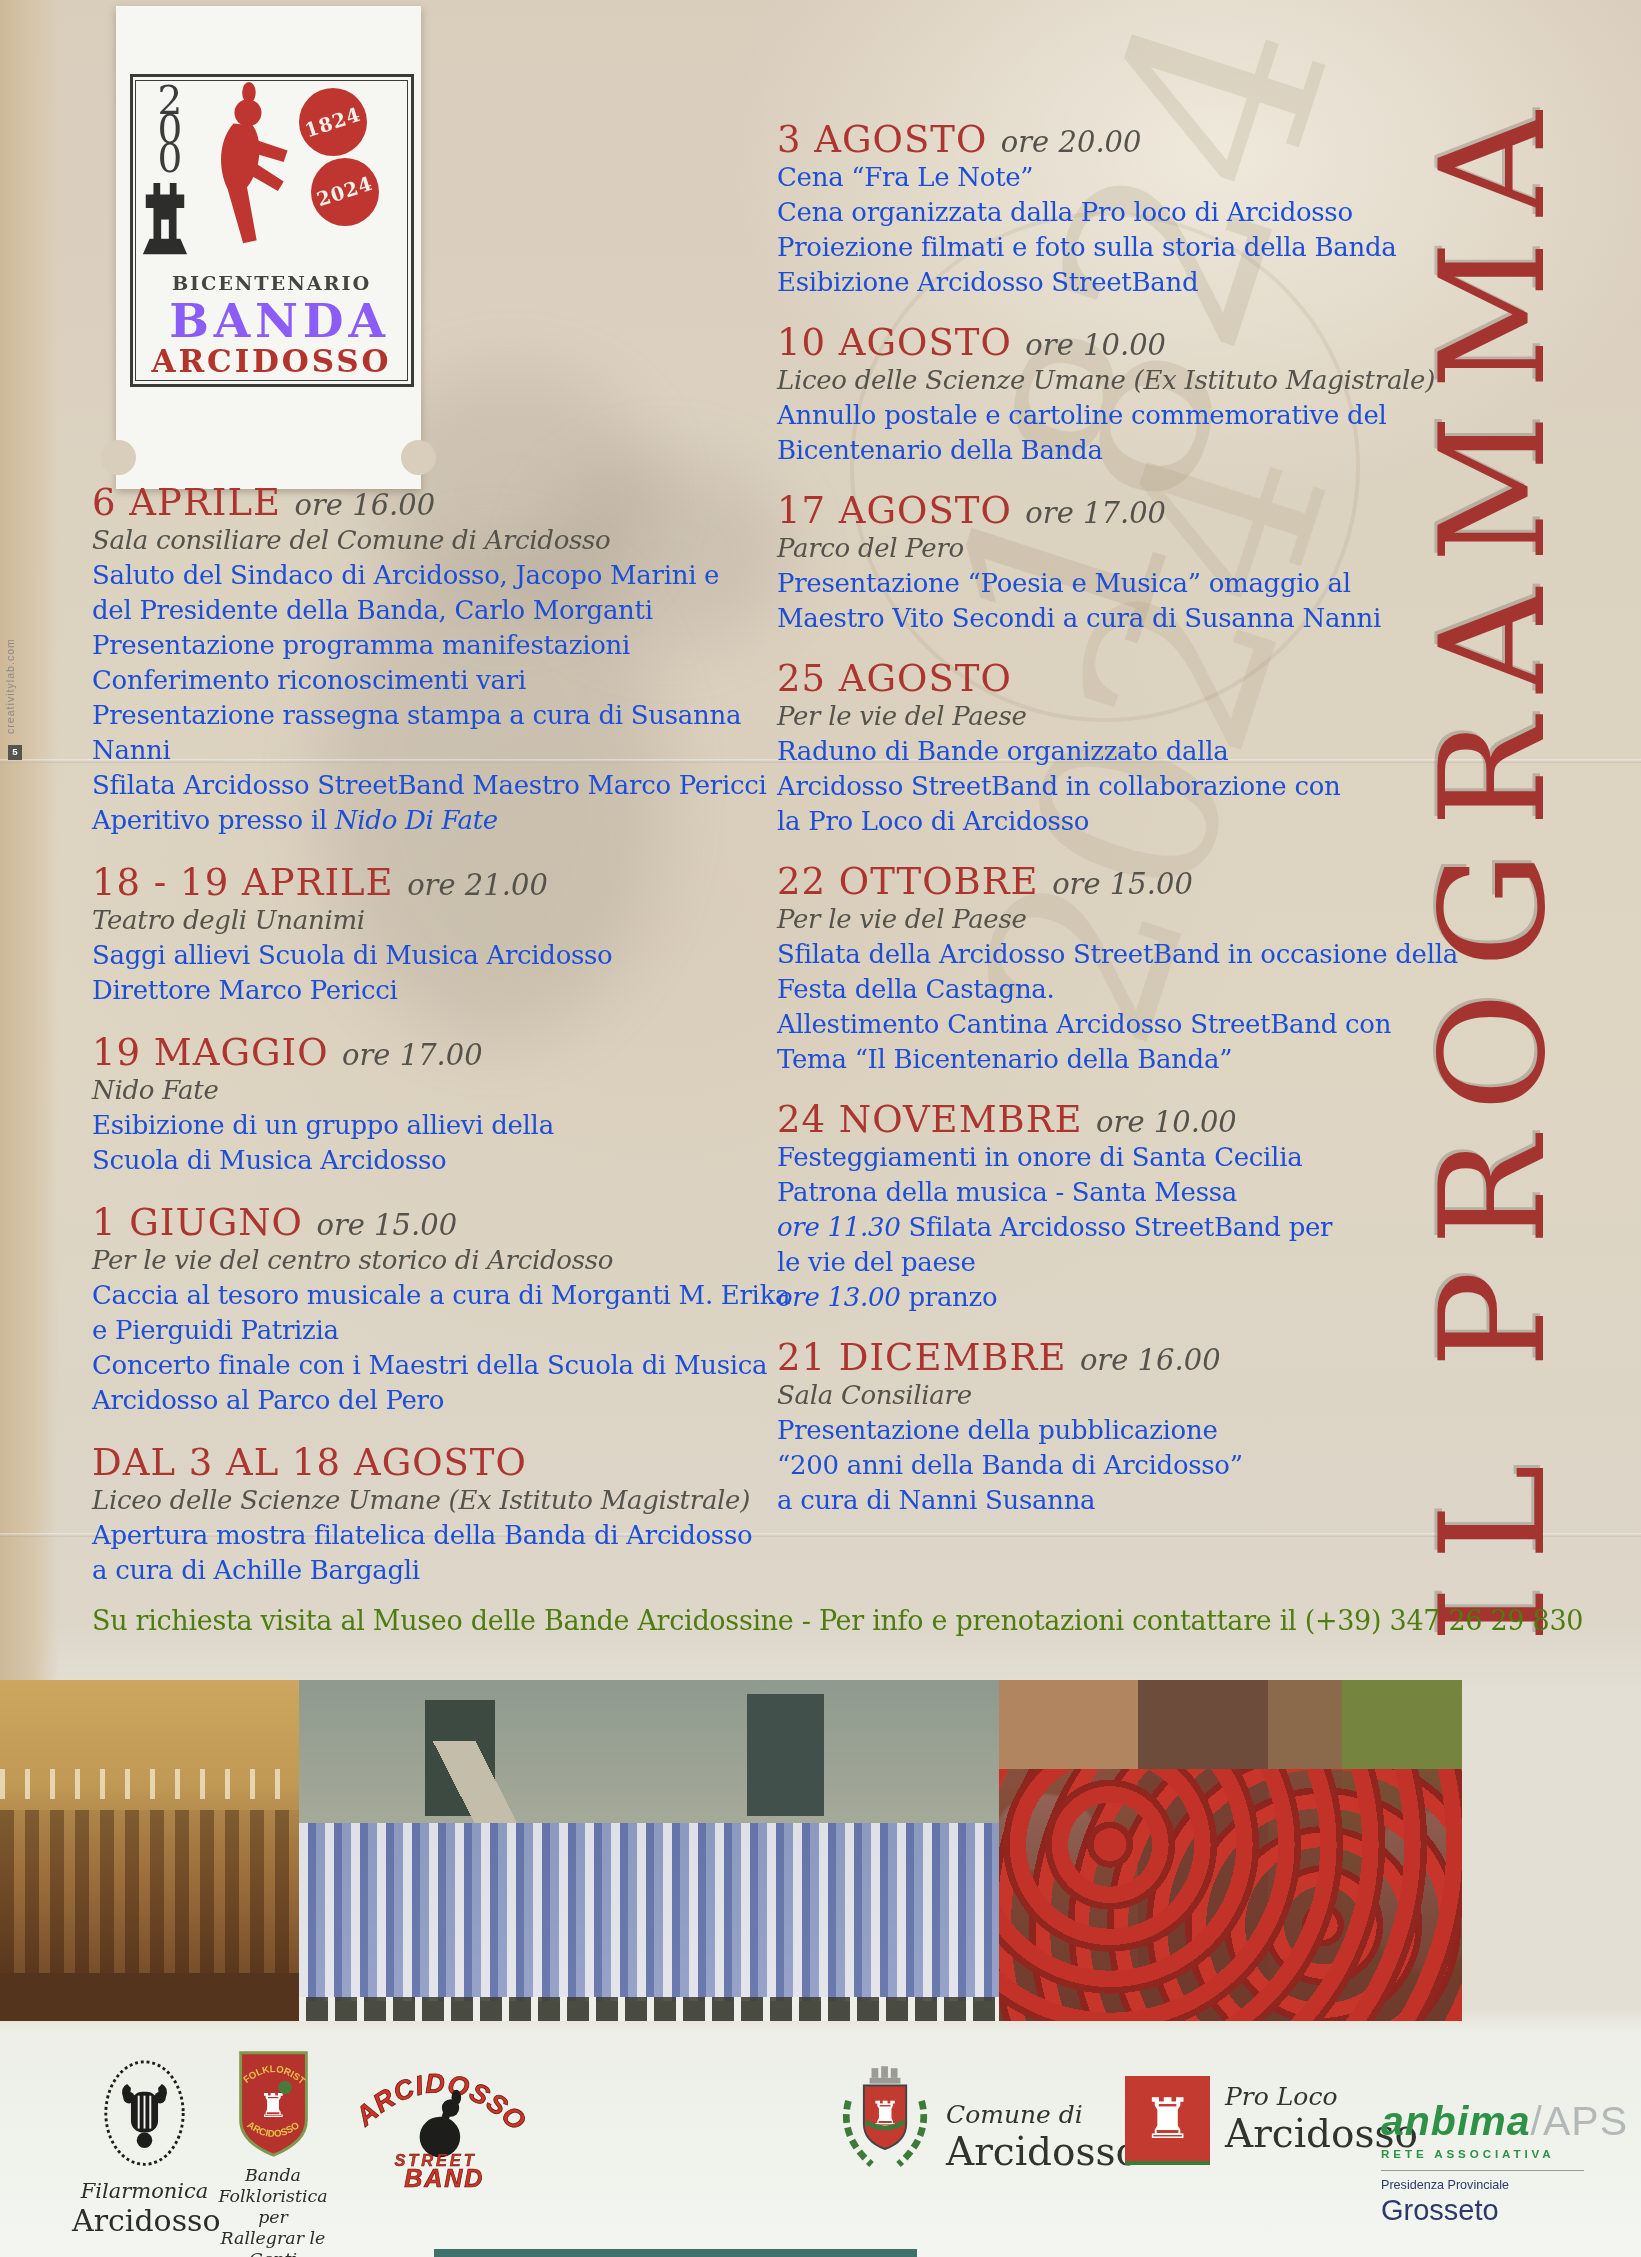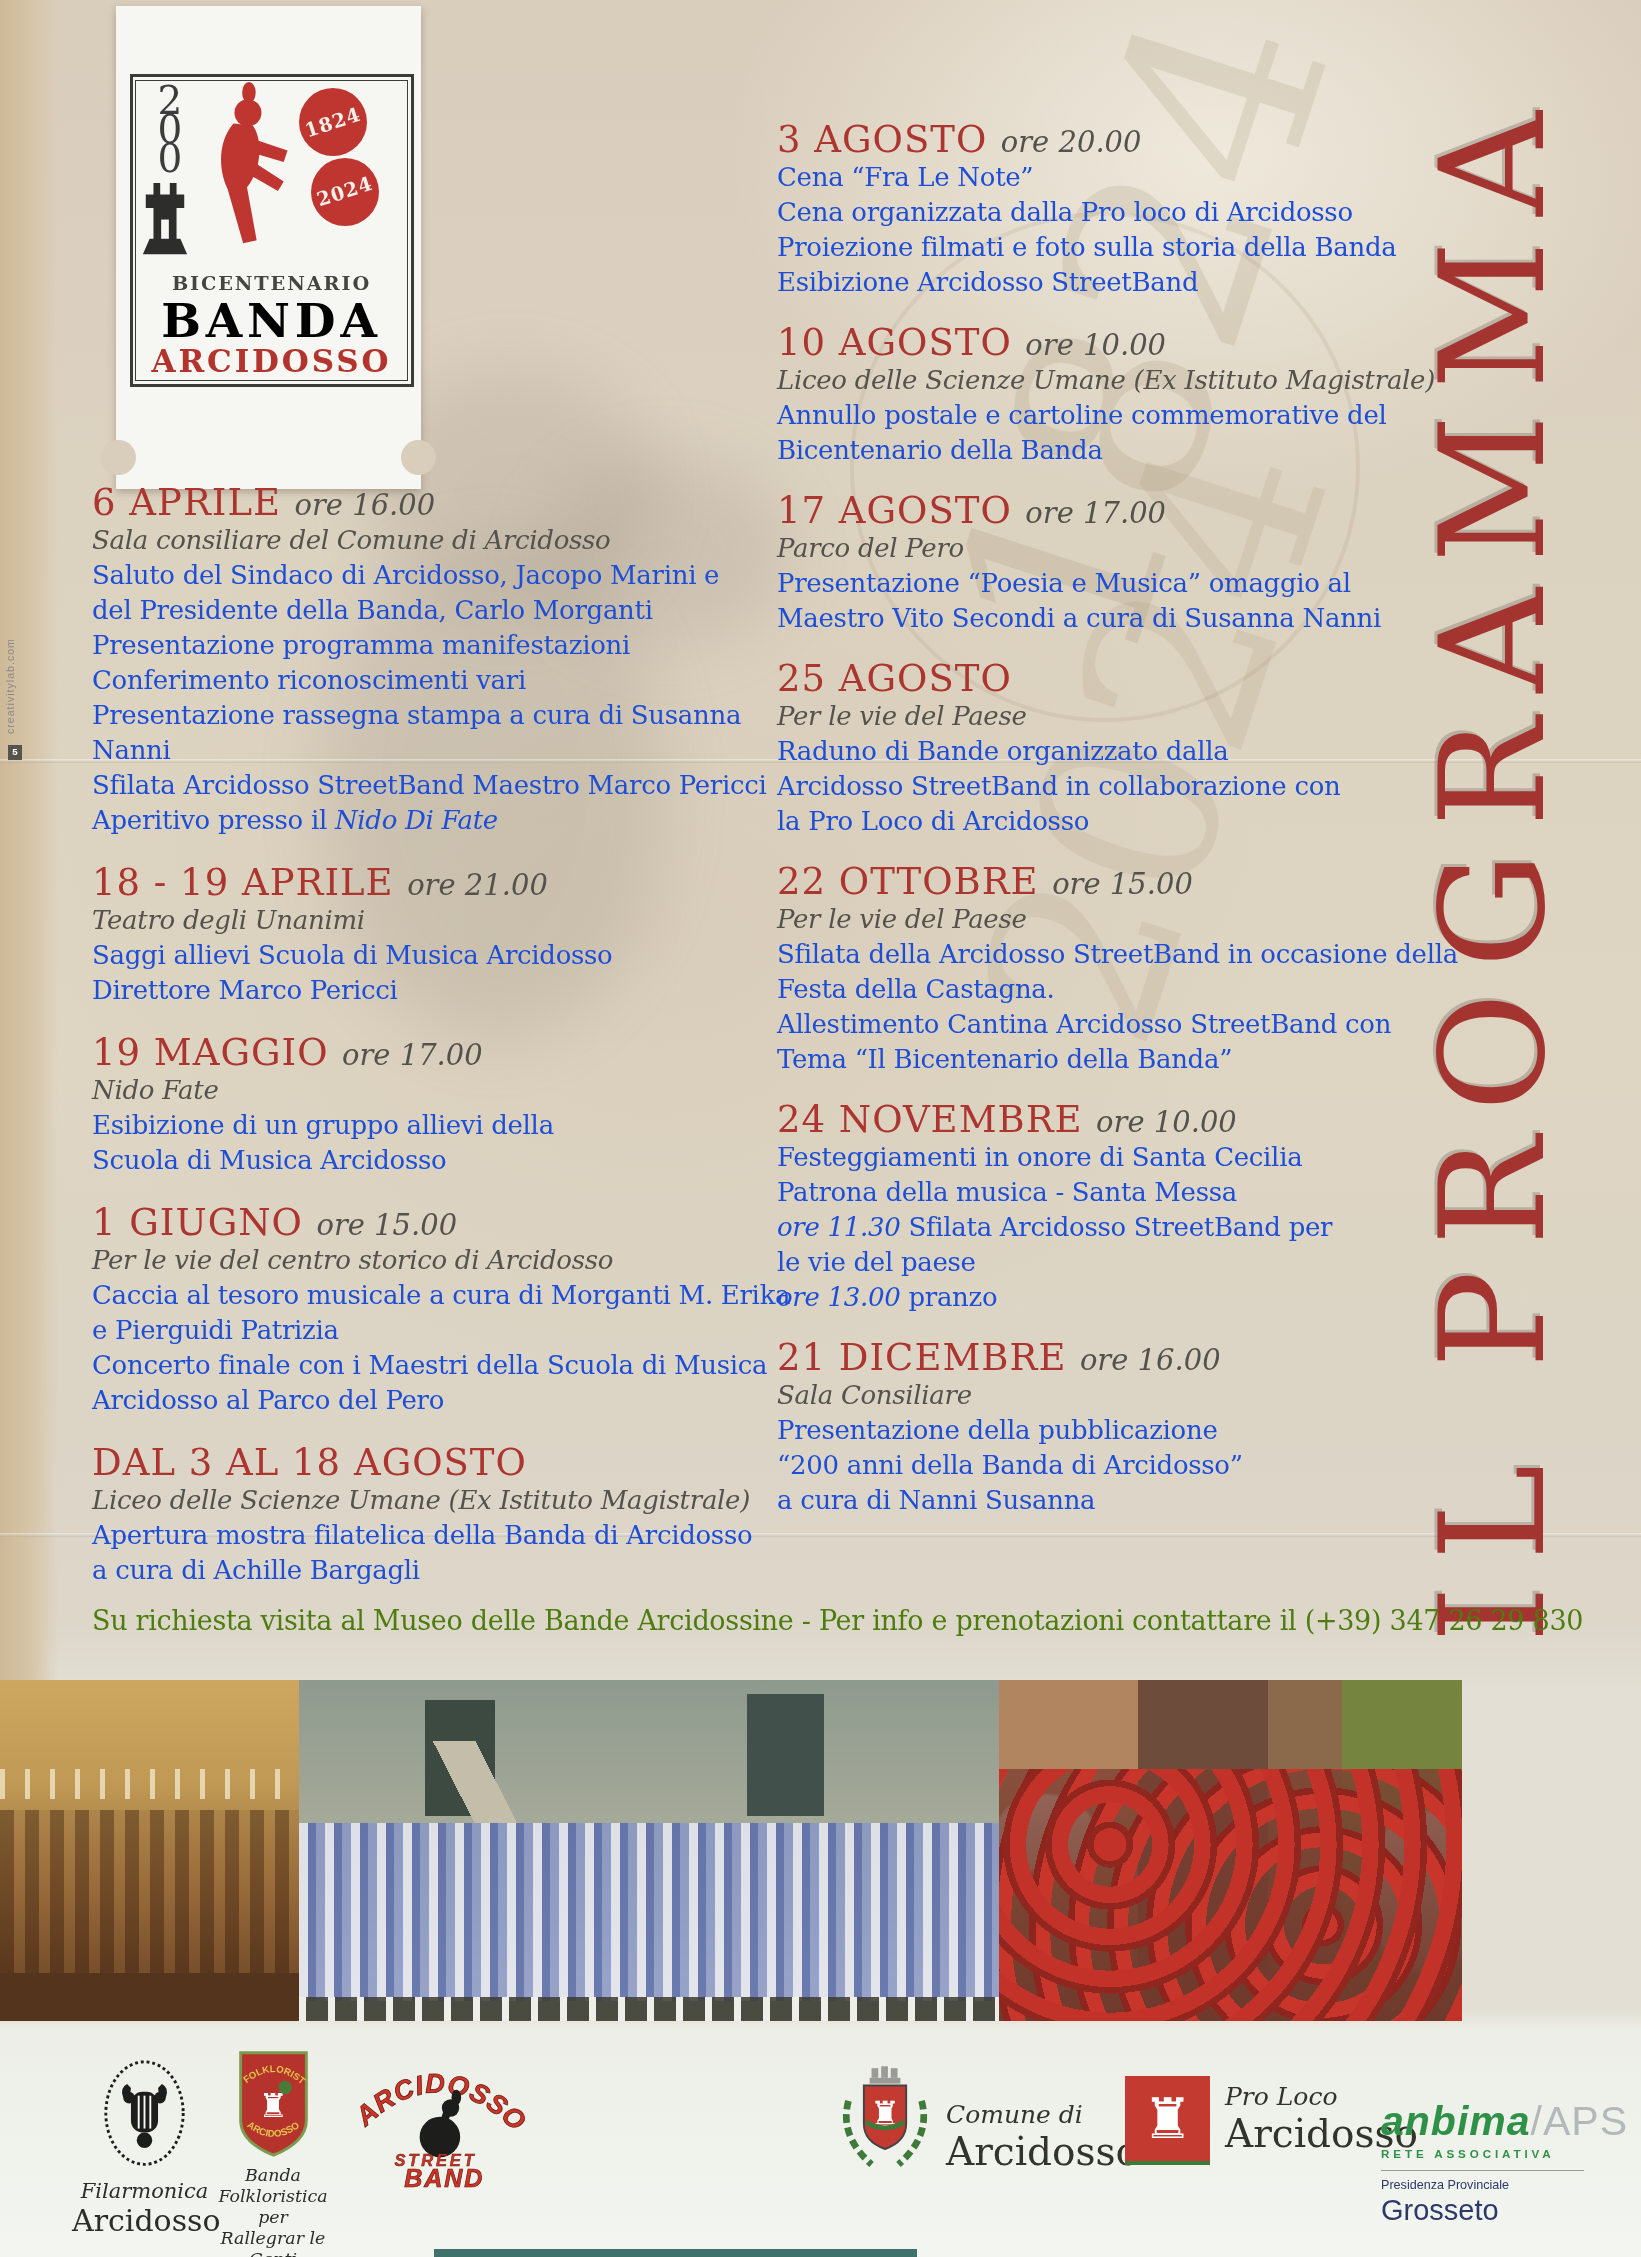--- a/index.html
+++ b/index.html
@@ -36,22 +36,22 @@
   .castle{position:absolute;left:7.7px;top:102px;}
   .drummer{position:absolute;left:54px;top:3.9px;}
   .badge{position:absolute;width:68px;height:68px;border-radius:50%;background:#bf3530;
          display:flex;align-items:center;justify-content:center;color:#f4efe8;
          font-size:19.3px;font-weight:bold;letter-spacing:1px;}
   .badge1{left:166px;top:11.6px;}
   .badge2{left:178px;top:81px;}
   .badge span{transform:rotate(-18deg);}
   .kicker{position:absolute;left:0;top:195px;width:100%;text-align:center;
           font-size:19.3px;letter-spacing:1.9px;color:#45453f;font-weight:bold;}
-  .banda{position:absolute;left:0;top:216px;width:100%;text-align:center;
-         font-size:47px;letter-spacing:4.8px;color:#000000;font-weight:bold;}
+  .banda{position:absolute;left:8px;top:216px;width:100%;text-align:center;
+         font-size:47px;letter-spacing:4.8px;color:#8b5cf6;font-weight:bold;}
   .arcid{position:absolute;left:0;top:266px;width:100%;text-align:center;
          font-size:31px;letter-spacing:2.9px;color:#b2342c;font-weight:bold;}
   
   .side-title{left:1408px;top:89px;width:1554px;height:188px;
       transform:rotate(-90deg) translateX(-1554px);transform-origin:0 0;
       font-size:145px;letter-spacing:25px;color:#a43430;text-align:center;
       font-family:"DejaVu Serif",serif;text-shadow:2.9px -2.9px 0 rgba(70,66,60,.25);white-space:nowrap;}
   
   .col{position:absolute;}
   .col-left{left:92px;top:481px;width:637px;}

